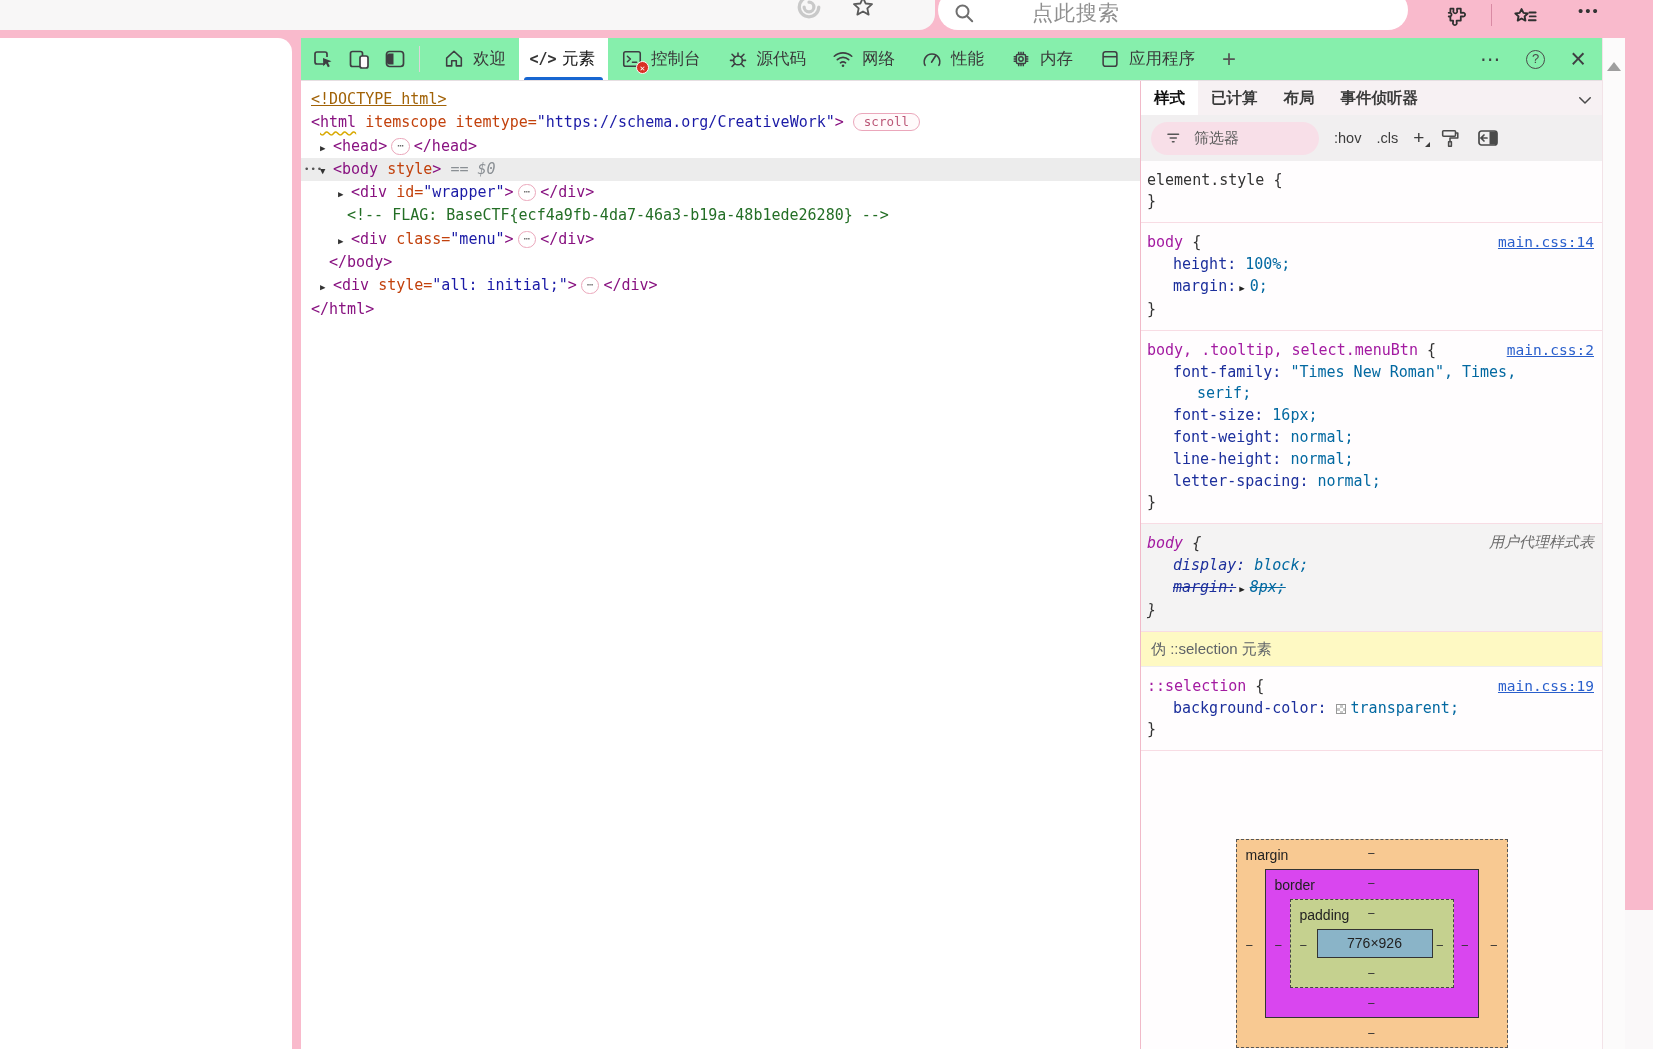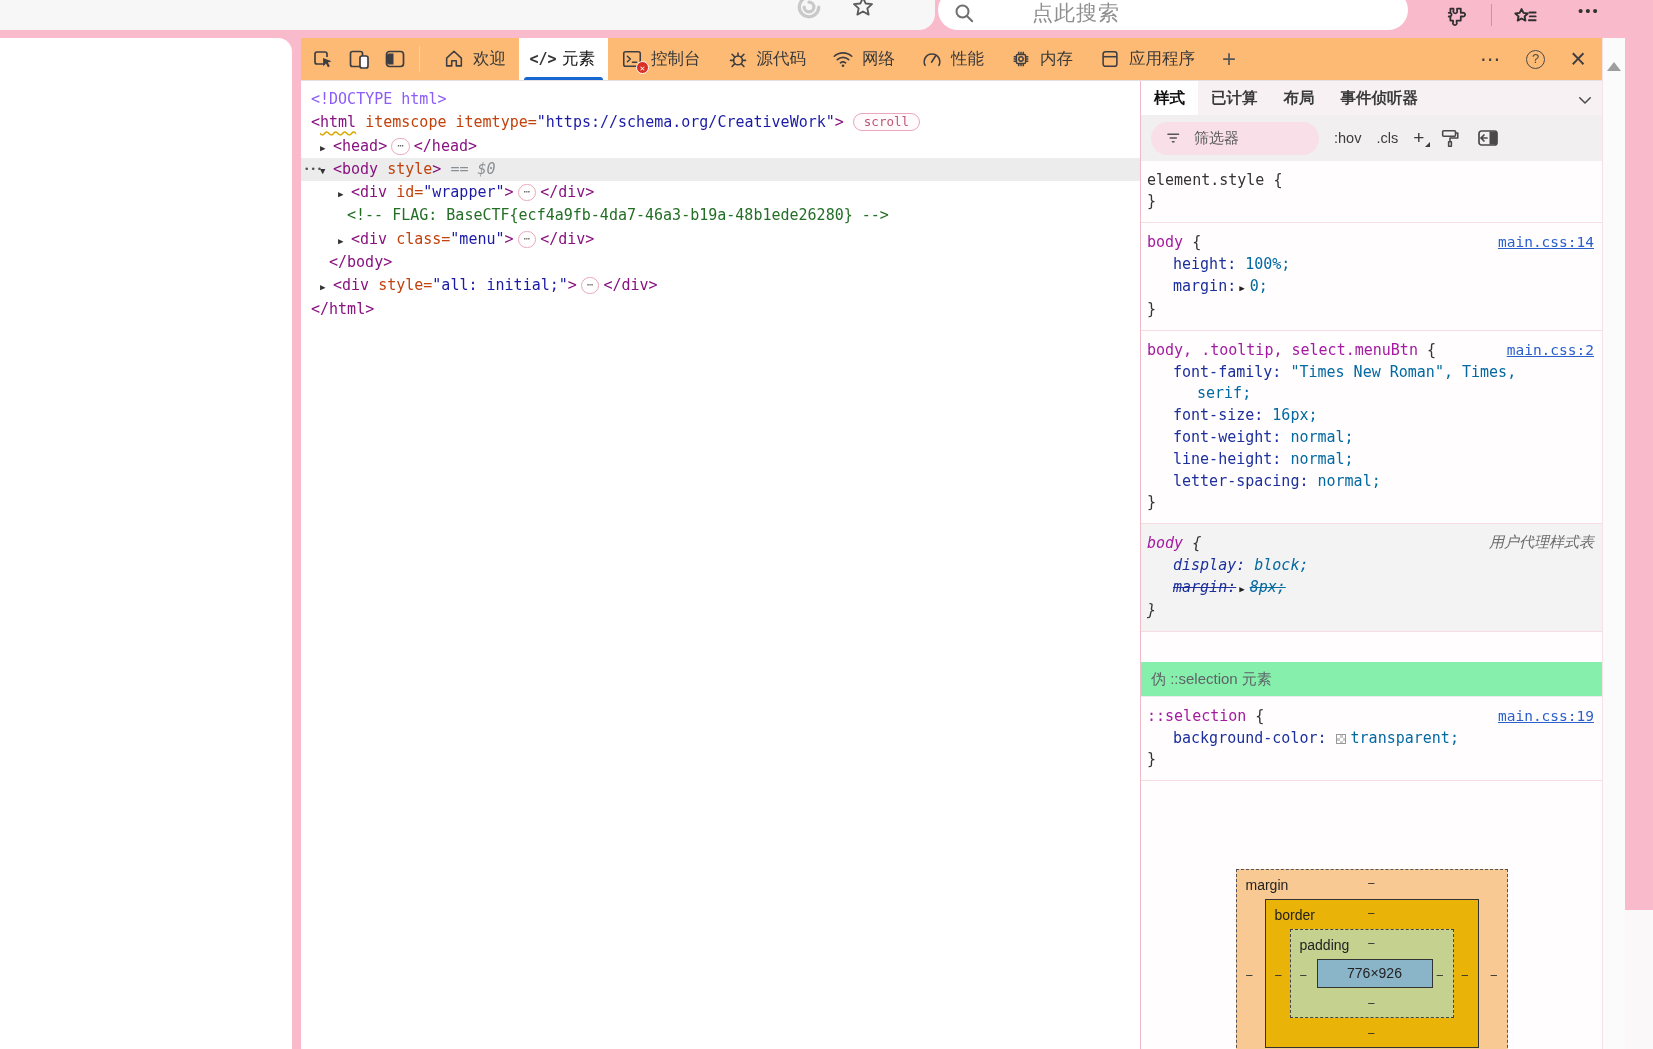--- a/index.html
+++ b/index.html
@@ -18,21 +18,21 @@
   .top-icon { position:absolute; top:4px; color:#3b3b3b; }
   .top-divider { position:absolute; left:1491px; top:4px; width:1px; height:22px; background:#d98aa4; }
   .top-dots { position:absolute; left:1578px; top:2px; font-size:15px; letter-spacing:2px; color:#333; }
 
   
   .page-card { position:absolute; left:0; top:38px; width:292px; height:1011px; background:#ffffff; border-radius:0 14px 0 0; }
 
   
   .devtools { position:absolute; left:301px; top:38px; width:1324px; height:1011px; background:#ffffff; display:flex; }
   .dt-main { width:1301px; display:flex; flex-direction:column; }
-  .dt-toolbar { height:43px; background:#fdba74; border-bottom:1px solid #e6dfe2; display:flex; align-items:center; padding-left:8px; flex:none; }
+  .dt-toolbar { height:43px; background:#86efac; border-bottom:1px solid #e6dfe2; display:flex; align-items:center; padding-left:8px; flex:none; }
   .dt-toolbtn { width:27px; height:27px; display:flex; align-items:center; justify-content:center; color:#3e3e42; margin-right:9px; }
   .dt-tooldiv { width:1px; height:26px; background:#ddd6d9; margin:0 10px 0 2px; }
   .dt-tabs { display:flex; height:100%; }
   .dt-tab { position:relative; display:flex; align-items:center; gap:8px; padding:0 13px; font-size:16.5px; color:#3a3a3a; height:100%; }
   .dt-tab.active { background:#ffffff; color:#111; }
   .tab-underline { position:absolute; left:5px; right:5px; bottom:0; height:3px; background:#1766d1; border-radius:3px 3px 0 0; }
   .dt-tab-icon { position:relative; width:22px; height:22px; display:flex; align-items:center; justify-content:center; color:#3e3e42; }
   .txticon { font-family:"DejaVu Sans Mono","Liberation Mono",monospace; font-size:15px; font-weight:bold; color:#333; }
   .err-badge { position:absolute; right:-6px; bottom:-4px; width:13px; height:13px; border-radius:50%; background:#d93025; color:#fff; font-size:7px; line-height:13px; text-align:center; border:1.5px solid #fcfafb; }
   .dt-plus { font-size:24px; color:#555; padding:0 14px; }
@@ -47,21 +47,21 @@
   .dom-panel { width:839px; padding-top:7px; overflow:hidden; font-family:"DejaVu Sans Mono","Liberation Mono",monospace; font-size:15px; }
   .dom-row { height:23.3px; line-height:23px; white-space:nowrap; position:relative; }
   .dom-row.selected { background:#ececec; }
   .gutter-dots { position:absolute; left:3px; top:0; font-size:9px; letter-spacing:1px; color:#555; }
   .tree-arrow { display:inline-block; width:13px; font-size:9px; color:#333; }
   .tree-spacer { display:inline-block; width:9px; }
   .tk-tag { color:#881280; }
   .tk-attr { color:#c2410c; }
   .tk-val { color:#1a1aa6; }
   .tk-comment { color:#236e25; }
-  .tk-doctype { color:#8b5cf6; }
+  .tk-doctype { color:#a16207;text-decoration:underline; }
   .tk-meta { color:#8a8f94; font-style:italic; }
   .squiggle { text-decoration:underline; text-decoration-style:wavy; text-decoration-color:#d8a800; text-underline-offset:3px; }
   .ellip { display:inline-block; border:1px solid #eba7bb; border-radius:9px; color:#6a6a6a; font-size:11px; line-height:12px; padding:1px 5px 2px; margin:0 4px; background:#fff; vertical-align:2px; }
   .badge-scroll { display:inline-block; border:1.5px solid #eba7bb; border-radius:11px; color:#bb5777; font-size:12.5px; line-height:16px; padding:0 10px; margin-left:9px; background:#fffafb; vertical-align:1px; }
 
   
   .styles-panel { width:462px; border-left:1px solid #f1bac9; display:flex; flex-direction:column; min-height:0; }
   .styles-tabs { height:34px; background:#f7f1f3; display:flex; position:relative; font-size:15.5px; color:#3a3a3a; flex:none; }
   .styles-tab { padding:0 13px; display:flex; align-items:center;font-weight:bold; }
   .styles-tab.active { background:#ffffff; color:#111; }
@@ -81,33 +81,33 @@
   .css-link { float:right; color:#2a5fcc; text-decoration:underline; font-size:14.5px; margin-left:10px; }
   .ua-note { float:right; color:#6d6d6d; font-style:italic; font-family:Liberation Mono, monospace; font-size:15px; }
   .prop { padding-left:50px; text-indent:-24px; max-width:372px; margin-top:1px; }
   .prop .pn { color:#1c2f9c; }
   .prop .pv { color:#0369a1; }
   .pv-arrow { font-size:9px; color:#222; margin:0 5px 0 3px; font-style:normal; }
   .strike { text-decoration:line-through; }
   .swatch { display:inline-block; width:10px; height:10px; margin-right:5px; border:1px solid #999; vertical-align:-1px;
             background-image:linear-gradient(45deg,#c8c8c8 25%,transparent 25%,transparent 75%,#c8c8c8 75%),linear-gradient(45deg,#c8c8c8 25%,#fff 25%,#fff 75%,#c8c8c8 75%);
             background-size:6px 6px; background-position:0 0,3px 3px; }
-  .sec-header { background:#86efac; color:#5f6368; padding:6px 10px 7px; font-family:"Liberation Sans","DejaVu Sans",sans-serif; font-size:15px; border-bottom:1px solid #eee;margin-top:30px; }
+  .sec-header { background:#fef9c3; color:#5f6368; padding:6px 10px 7px; font-family:"Liberation Sans","DejaVu Sans",sans-serif; font-size:15px; border-bottom:1px solid #eee; }
 
   
   .boxmodel { margin:88px auto 0; width:272px; font-family:"Liberation Sans","DejaVu Sans",sans-serif; font-size:14px; color:#222; }
   .bm { position:relative; }
   .bm-label { position:absolute; top:5px; left:9px; }
   .bm-dash { position:absolute; color:#333; font-size:13px; }
   .bm-dash.t { top:3px; left:50%; margin-left:-4px; }
   .bm-dash.b { bottom:3px; left:50%; margin-left:-4px; }
   .bm-dash.l { left:9px; top:50%; margin-top:-9px; }
   .bm-dash.r { right:9px; top:50%; margin-top:-9px; }
   .bm-margin  { background:#f8c992; border:1px dashed #555; padding:29px 28px; }
-  .bm-border  { background:#eab308; border:1px solid #333; padding:29px 24px; }
+  .bm-border  { background:#d946ef; border:1px solid #333; padding:29px 24px; }
   .bm-padding { background:#c5d18f; border:1px dashed #444; padding:29px 26px; }
   .bm-content { background:#8ab4c8; border:1px solid #333; width:116px; height:29px; line-height:27px; text-align:center; margin:0 auto; }
 
   
   .dt-scrollstrip { width:23px; border-left:1px solid #f3e3e8; background:#fcfbfb; padding-top:24px; display:flex; justify-content:center; }
   .tri-up { width:0; height:0; border-left:7px solid transparent; border-right:7px solid transparent; border-bottom:9px solid #9e9e9e; }
 
   
   .sidebar { position:absolute; left:1625px; top:0; width:28px; height:910px; background:#f9bacc; }
   .sidebar-bottom { position:absolute; left:1625px; top:910px; width:28px; height:139px; background:#faf8f9; }

